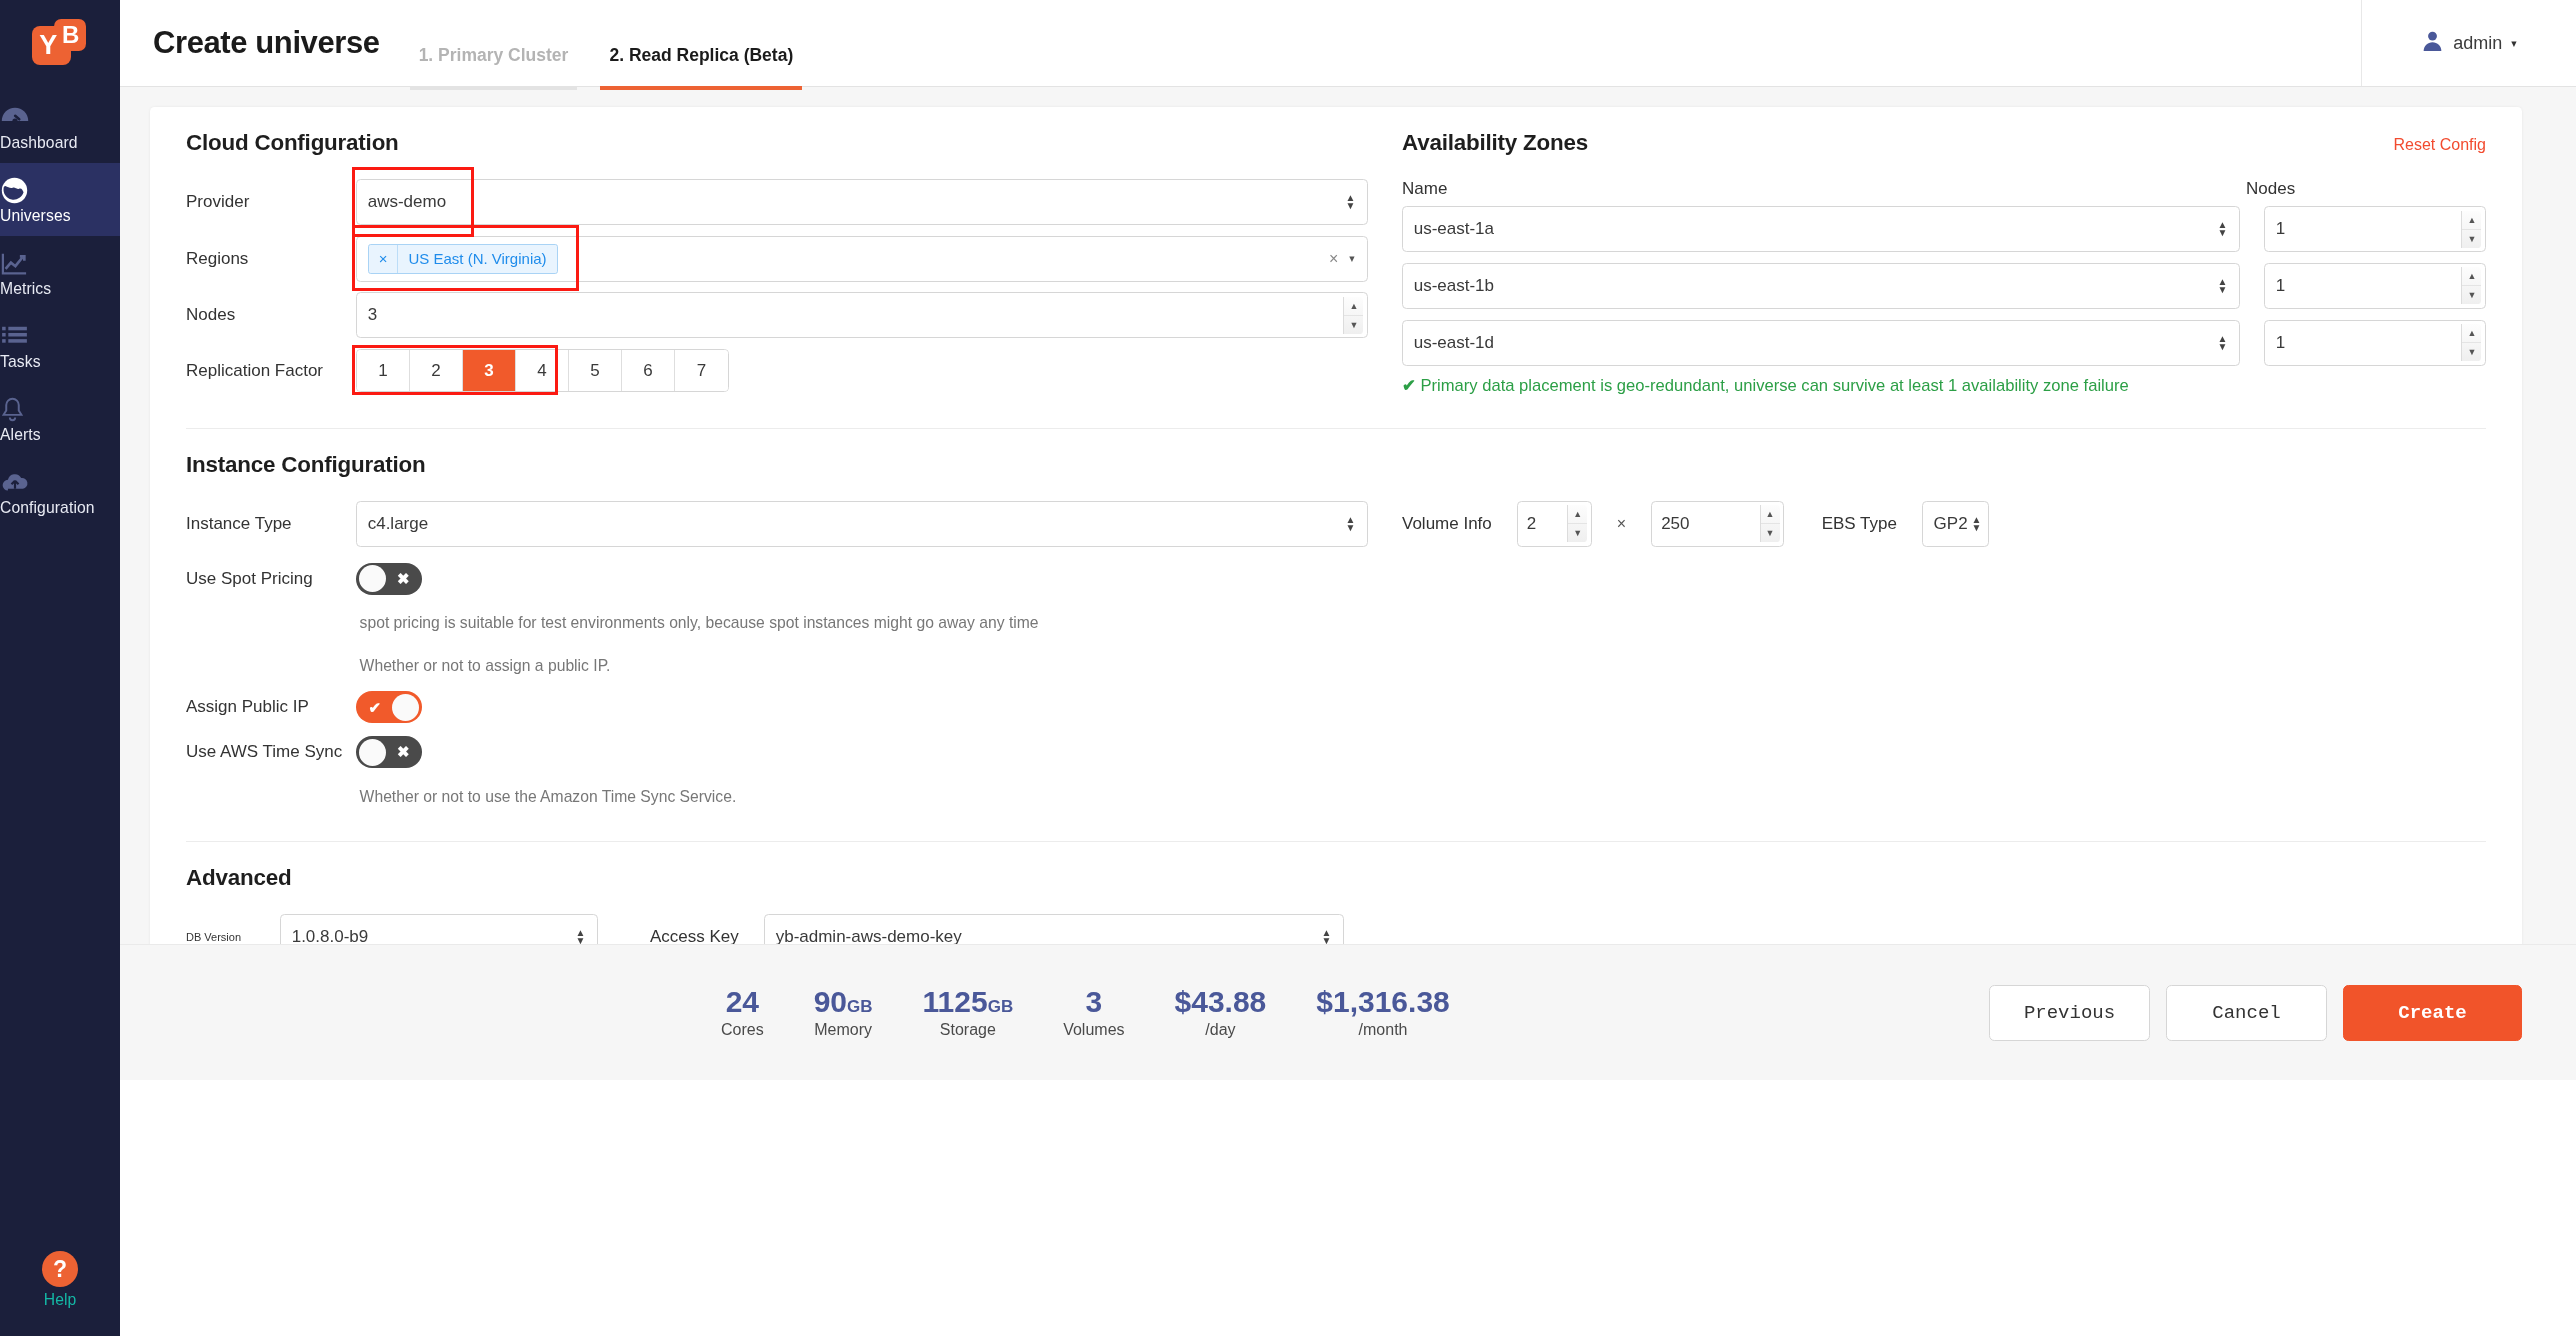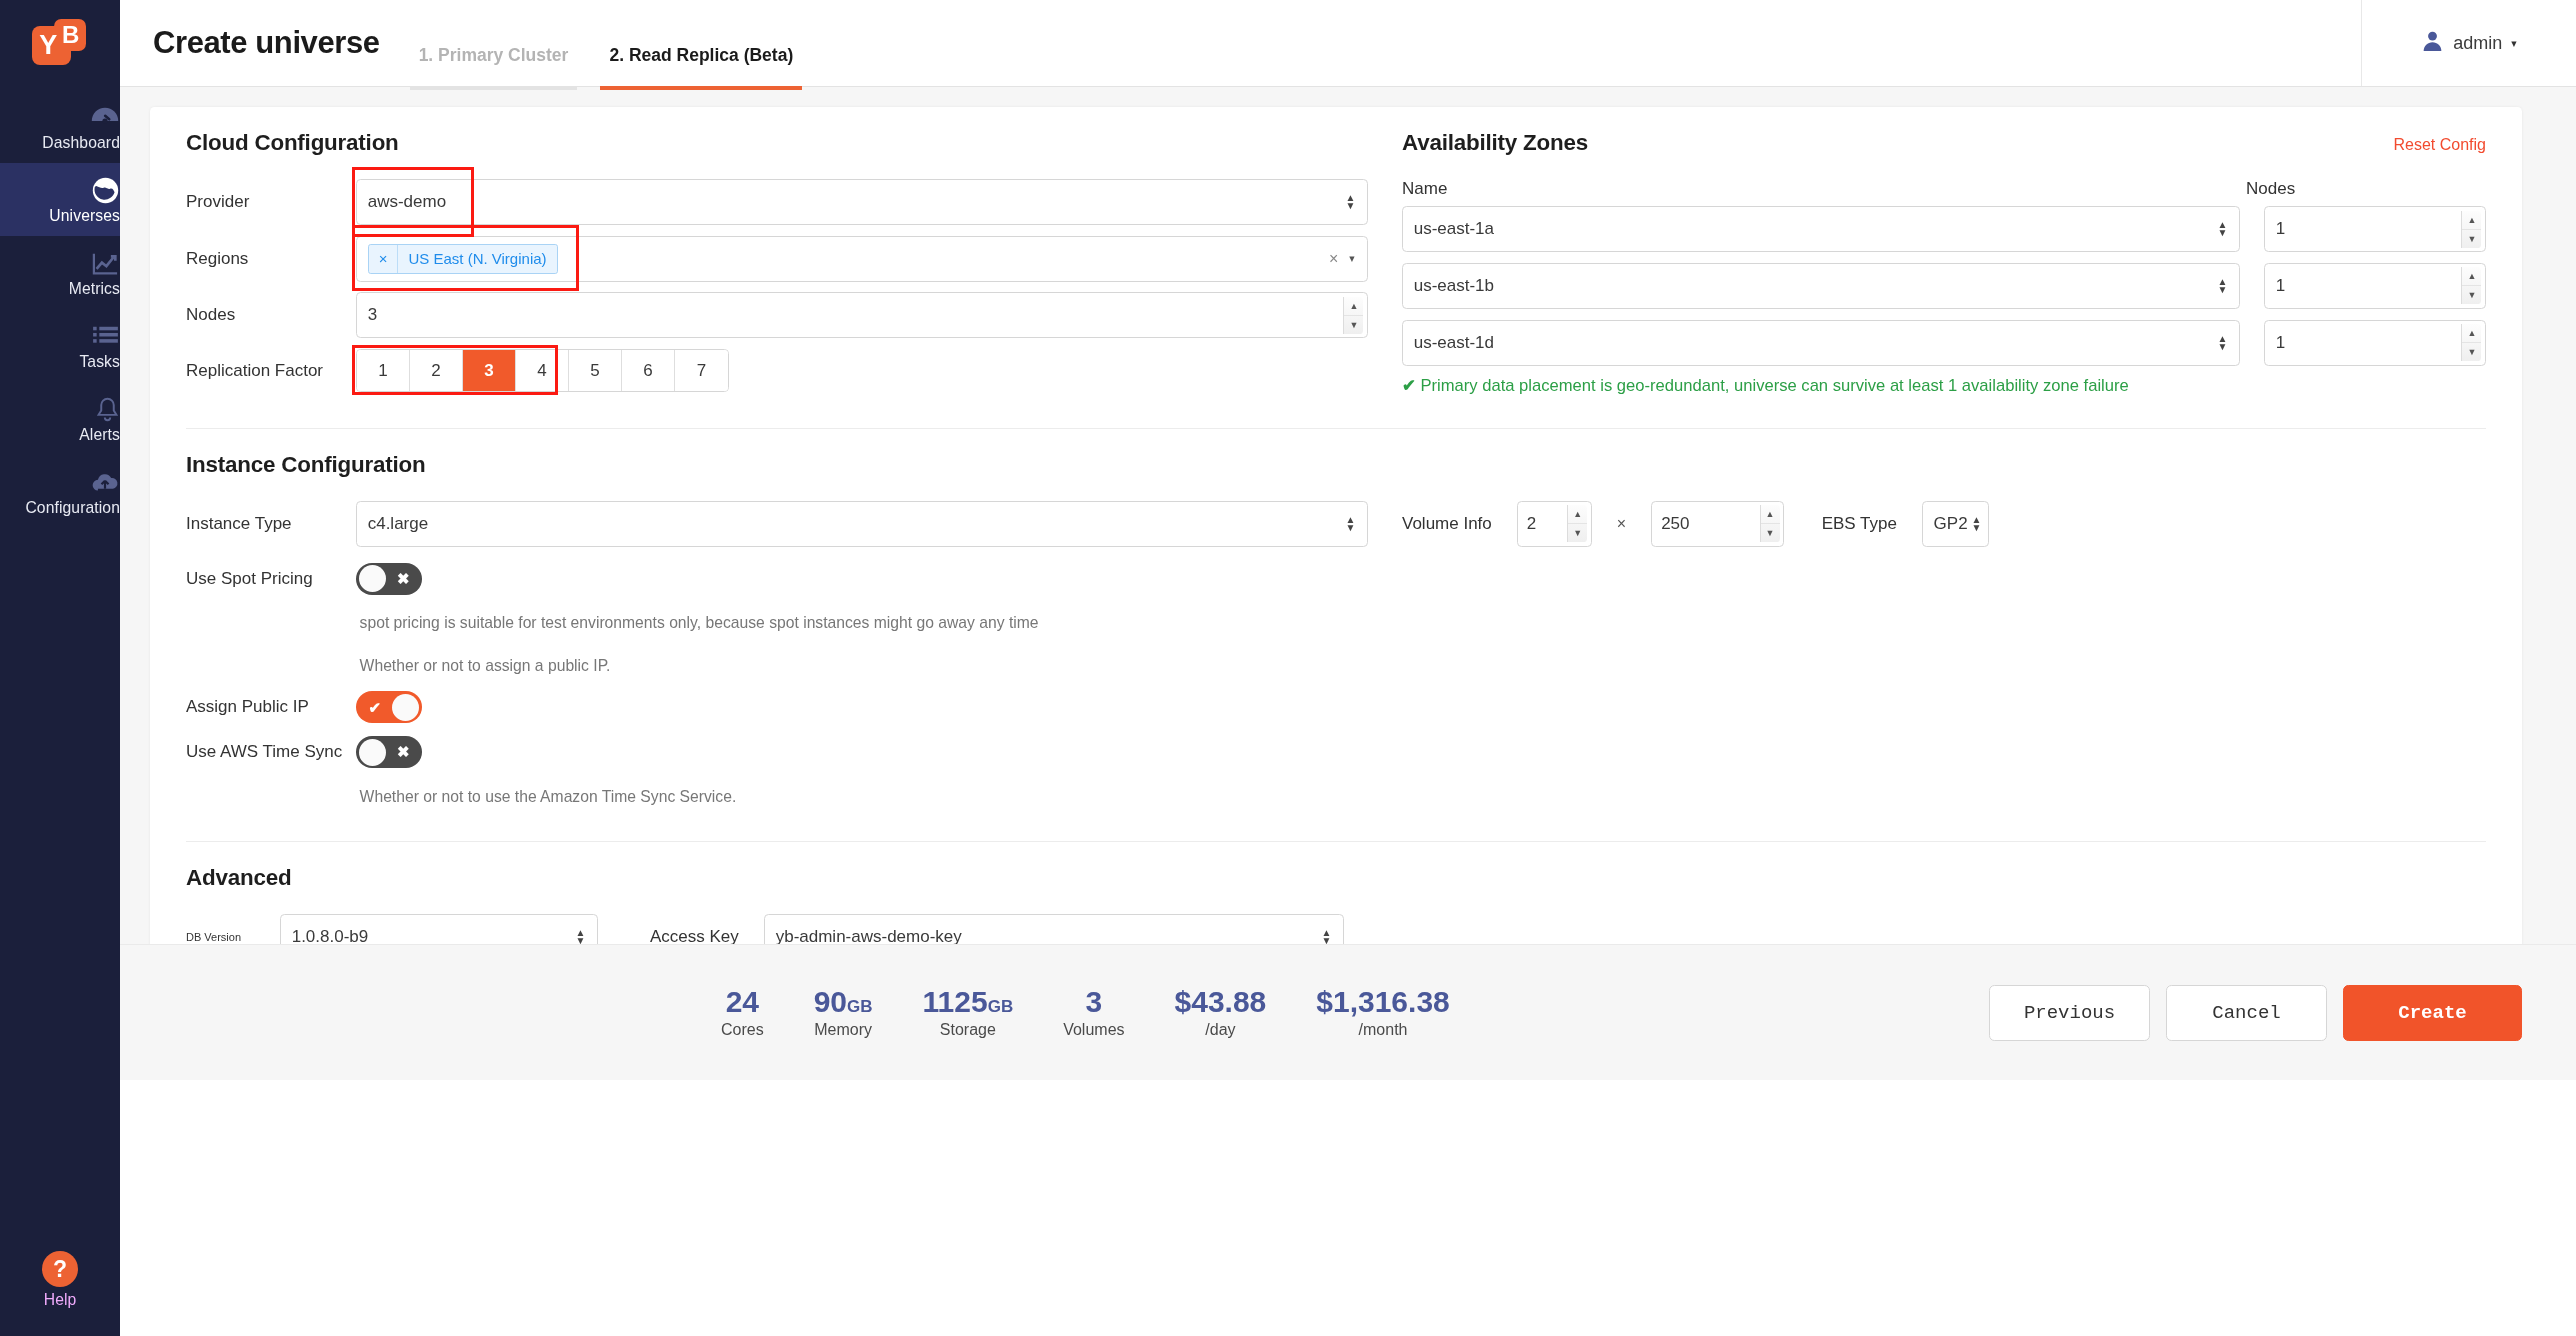--- a/index.html
+++ b/index.html
@@ -32,37 +32,37 @@
   }
   .logo-y {
     position: absolute; left: 7.2px; top: 10.7px; color: #fff;
     font-size: 27px; font-weight: bold; line-height: 30px;
   }
   .logo-b {
     position: absolute; left: 30px; top: 0.9px; color: #fff;
     font-size: 24px; font-weight: bold; line-height: 29px;
   }
   .nav-item {
-    width: 120px; padding: 11.6px 0 10.7px; text-align: right;
+    width: 120px; padding: 11.6px 0 10.7px; text-align: left;
     color: #c9cde0; cursor: pointer;
   }
   .nav-item.active { background: #2b3163; color: #fff; }
   .nav-item .ico { display:block; height: 30px; line-height: 30px; }
   .nav-item .ico svg { vertical-align: middle; }
   .nav-label { display:block; font-size: 15.7px; margin-top: 2.7px; color: #e8eaf3; letter-spacing:0.1px;}
   .nav-item.active .nav-label { color:#ffffff; }
   .help {
     position: absolute; bottom: 27px; left: 0; width: 120px; text-align: center; cursor:pointer;
   }
   .help-circle {
     width: 36px; height: 36px; border-radius: 50%; background: #ed6233;
     color: #fff; font-size: 23px; font-weight: bold; line-height: 36px;
     margin: 0 auto 3.6px;
   }
-  .help-label { font-size: 15.7px; color: #f0abfc; }
+  .help-label { font-size: 15.7px; color: #14b8a6; }
 
   
   .right { flex: 1; display: flex; flex-direction: column; height: 1080px; background: #f6f6f6; }
 
   .topbar {
     height: 87px; background: #fff; border-bottom: 0.9px solid #e3e3e3;
     display: flex; align-items: stretch; flex: 0 0 87px;
   }
   .topbar-left { display: flex; align-items: flex-end; padding-left: 33px; flex: 1; }
   .page-title {

